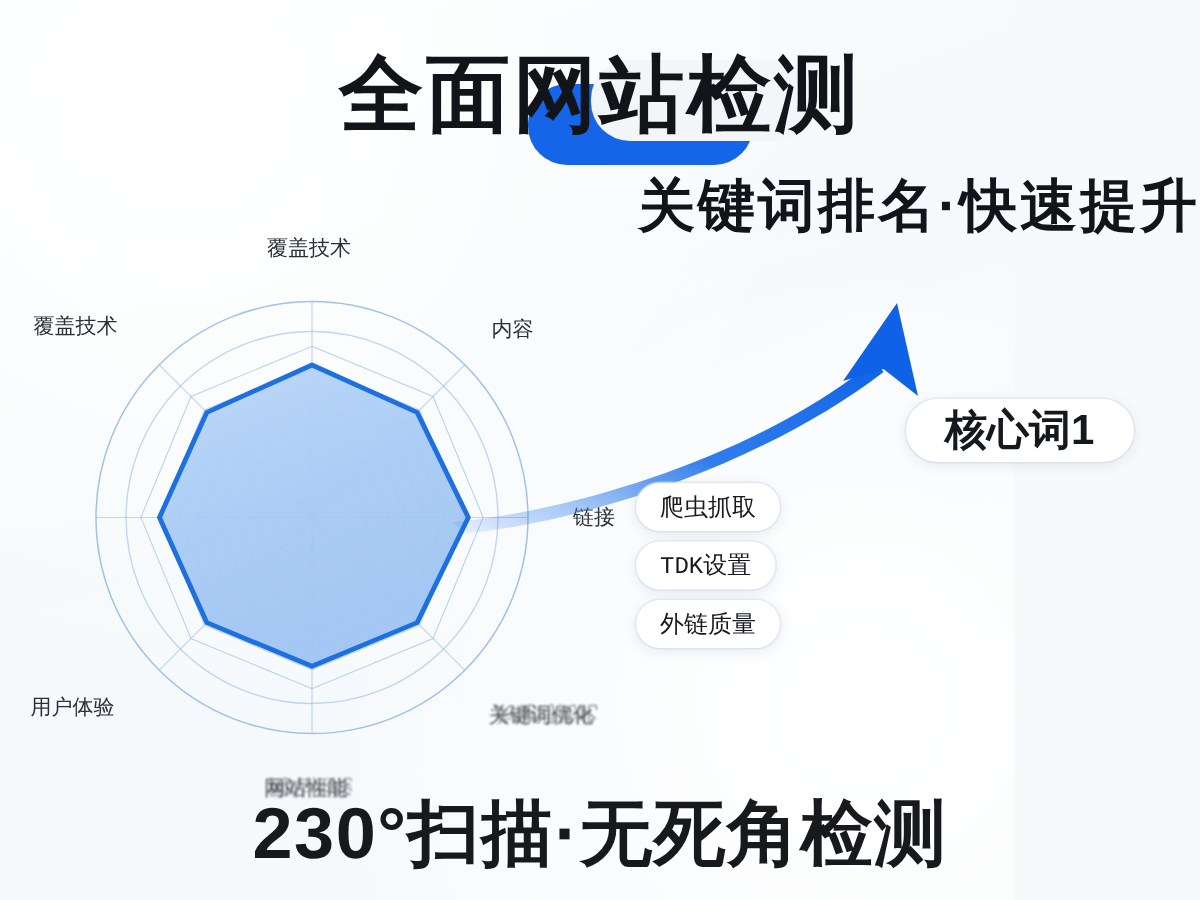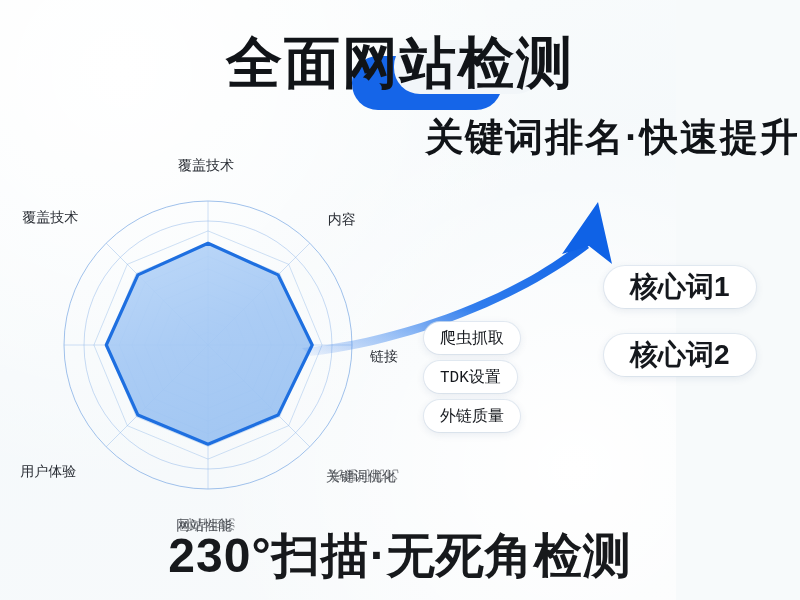--- a/index.html
+++ b/index.html
@@ -108,21 +108,21 @@
           <line x1="180" y1="160" x2="180.0" y2="304.0" stroke="#8fb6e8" stroke-width="0.8" opacity="0.55"></line>
           <line x1="180" y1="160" x2="78.2" y2="261.8" stroke="#8fb6e8" stroke-width="0.8" opacity="0.55"></line>
           <line x1="180" y1="160" x2="36.0" y2="160.0" stroke="#8fb6e8" stroke-width="0.8" opacity="0.55"></line>
           <line x1="180" y1="160" x2="78.2" y2="58.2" stroke="#8fb6e8" stroke-width="0.8" opacity="0.55"></line>
           <polygon points="180.0,58.3 250.1,89.9 284.2,160.0 250.1,230.1 180.0,259.2 109.9,230.1 78.3,160.0 109.9,89.9" fill="url(#radarFill)" fill-opacity="0.92" stroke="#1e6fe0" stroke-width="3.2" stroke-linejoin="round"></polygon>
         </g>
     </svg>
     <div id="radar-labels">
         <div class="axis-label" style="left: 150px; top: -28px;">覆盖技术</div>
         <div class="axis-label" style="left: 299.723px; top: 26.2771px;">内容</div>
-        <div class="axis-label" style="left: 342px; top: 151px; margin-top: 12px;">链接</div>
+        <div class="axis-label" style="left: 354px; top: 151px;">链接</div>
         <div class="axis-label blur" style="left: 297.723px; top: 283px;">关键词优化<span class="ghost">关键词优化</span></div>
         <div class="axis-label blur" style="left: 148px; top: 332px;">网站性能<span class="ghost">网站性能</span></div>
         <div class="axis-label" style="left: -7.72287px; top: 277.723px;">用户体验</div>
         <div class="axis-label" style="left: -5.72287px; top: 24.2771px;">覆盖技术</div>
       </div>
   </div>
 
   <svg id="arrow" width="400" height="180" viewBox="0 0 400 180">
     <defs>
       <linearGradient id="arrGrad" x1="0" y1="1" x2="1" y2="0">
@@ -138,17 +138,16 @@
              L 289 68
              C 219 122, 108 165, 10 176 Z" fill="url(#arrGrad)"></path>
     <path d="M 298 22 L 312 84 L 289 66 L 262 74 Z" fill="#0f62e6"></path>
   </svg>
 
   <div class="pill pill-sm" style="left:424px;top:322px;">爬虫抓取</div>
   <div class="pill pill-sm" style="left:424px;top:361px;">TDK设置</div>
   <div class="pill pill-sm" style="left:424px;top:400px;">外链质量</div>
 
   <div class="pill pill-lg" style="left:604px;top:266px;">核心词1</div>
-  <div class="pill pill-lg" style="left:604px;top:334px;">核心词2</div>
 
   <div class="title-bottom">230°扫描·无死角检测</div>
 
 </div>
 
 </body></html>

